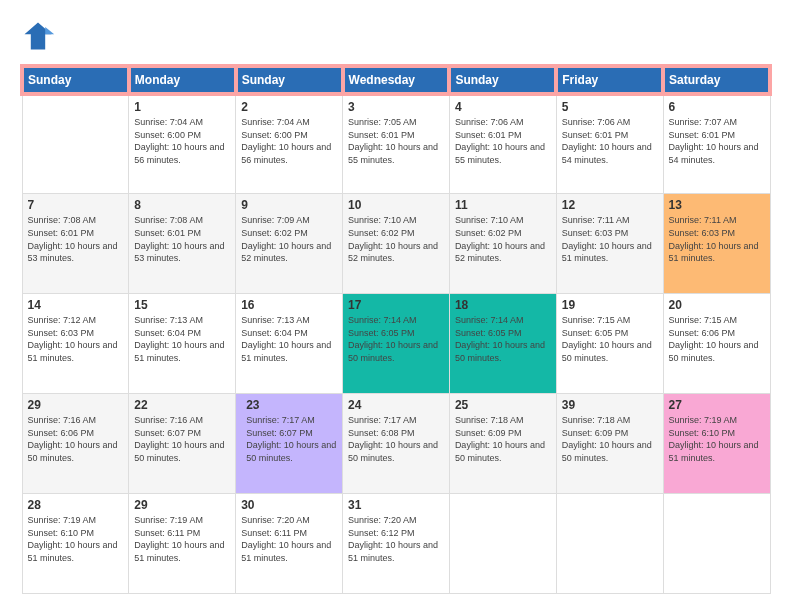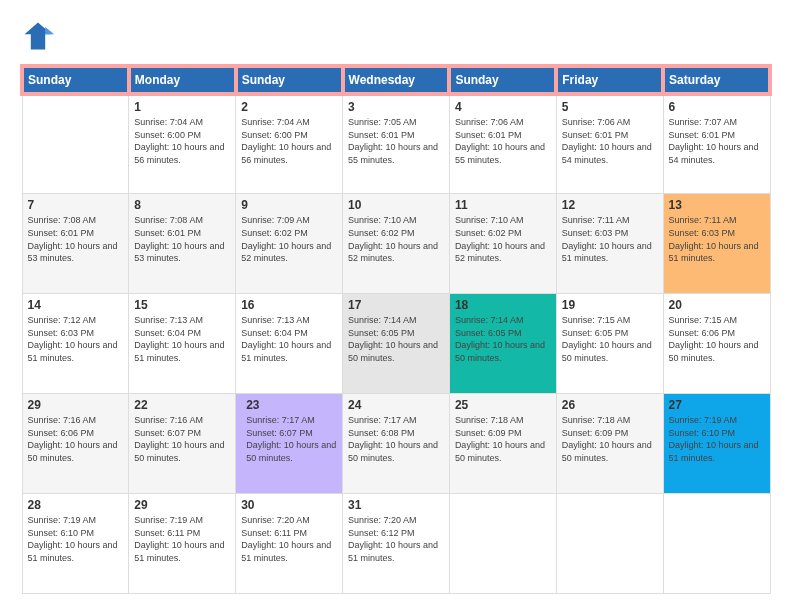--- a/index.html
+++ b/index.html
@@ -207,21 +207,21 @@
             <div class="day-info">Sunrise: 7:12 AM<br>Sunset: 6:03 PM<br>Daylight: 10 hours and 51 minutes.</div>
           </td>
           <td style="background: rgb(255, 255, 255);">
             <span class="day-num">15</span>
             <div class="day-info">Sunrise: 7:13 AM<br>Sunset: 6:04 PM<br>Daylight: 10 hours and 51 minutes.</div>
           </td>
           <td style="background: rgb(255, 255, 255);">
             <span class="day-num">16</span>
             <div class="day-info">Sunrise: 7:13 AM<br>Sunset: 6:04 PM<br>Daylight: 10 hours and 51 minutes.</div>
           </td>
-          <td style="background: #e5e5e5;">
+          <td style="background: #14b8a6;">
             <span class="day-num">17</span>
             <div class="day-info">Sunrise: 7:14 AM<br>Sunset: 6:05 PM<br>Daylight: 10 hours and 50 minutes.</div>
           </td>
           <td style="background: #14b8a6;">
             <span class="day-num">18</span>
             <div class="day-info">Sunrise: 7:14 AM<br>Sunset: 6:05 PM<br>Daylight: 10 hours and 50 minutes.</div>
           </td>
           <td style="background: rgb(255, 255, 255);">
             <span class="day-num">19</span>
             <div class="day-info">Sunrise: 7:15 AM<br>Sunset: 6:05 PM<br>Daylight: 10 hours and 50 minutes.</div>
@@ -246,24 +246,24 @@
           </td>
           <td style="background: rgb(245, 245, 245);">
             <span class="day-num">24</span>
             <div class="day-info">Sunrise: 7:17 AM<br>Sunset: 6:08 PM<br>Daylight: 10 hours and 50 minutes.</div>
           </td>
           <td style="background: rgb(245, 245, 245);">
             <span class="day-num">25</span>
             <div class="day-info">Sunrise: 7:18 AM<br>Sunset: 6:09 PM<br>Daylight: 10 hours and 50 minutes.</div>
           </td>
           <td style="background: rgb(245, 245, 245);">
-            <span class="day-num">26</span>
+            <span class="day-num">39</span>
             <div class="day-info">Sunrise: 7:18 AM<br>Sunset: 6:09 PM<br>Daylight: 10 hours and 50 minutes.</div>
           </td>
-          <td style="background: #0ea5e9;">
+          <td style="background: #f9a8d4;">
             <span class="day-num">27</span>
             <div class="day-info">Sunrise: 7:19 AM<br>Sunset: 6:10 PM<br>Daylight: 10 hours and 51 minutes.</div>
           </td>
         </tr>
         <tr>
           <td style="background: rgb(255, 255, 255);">
             <span class="day-num">28</span>
             <div class="day-info">Sunrise: 7:19 AM<br>Sunset: 6:10 PM<br>Daylight: 10 hours and 51 minutes.</div>
           </td>
           <td style="background: rgb(255, 255, 255);">

